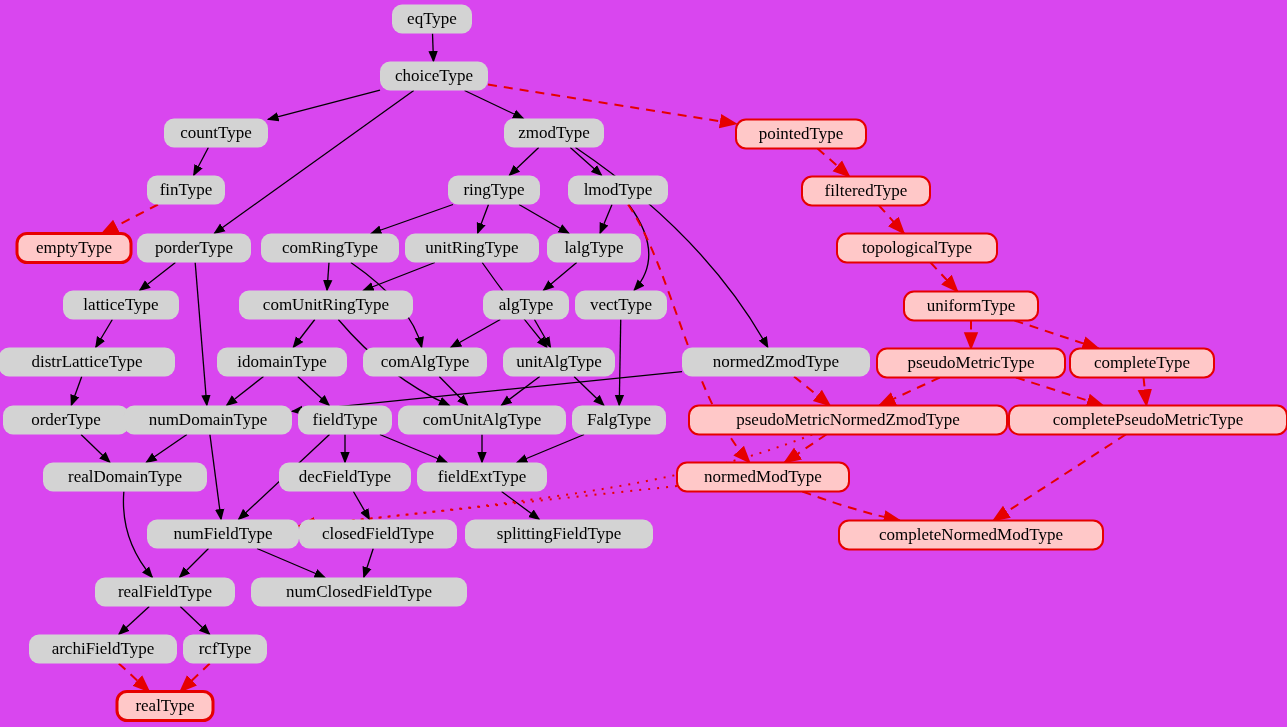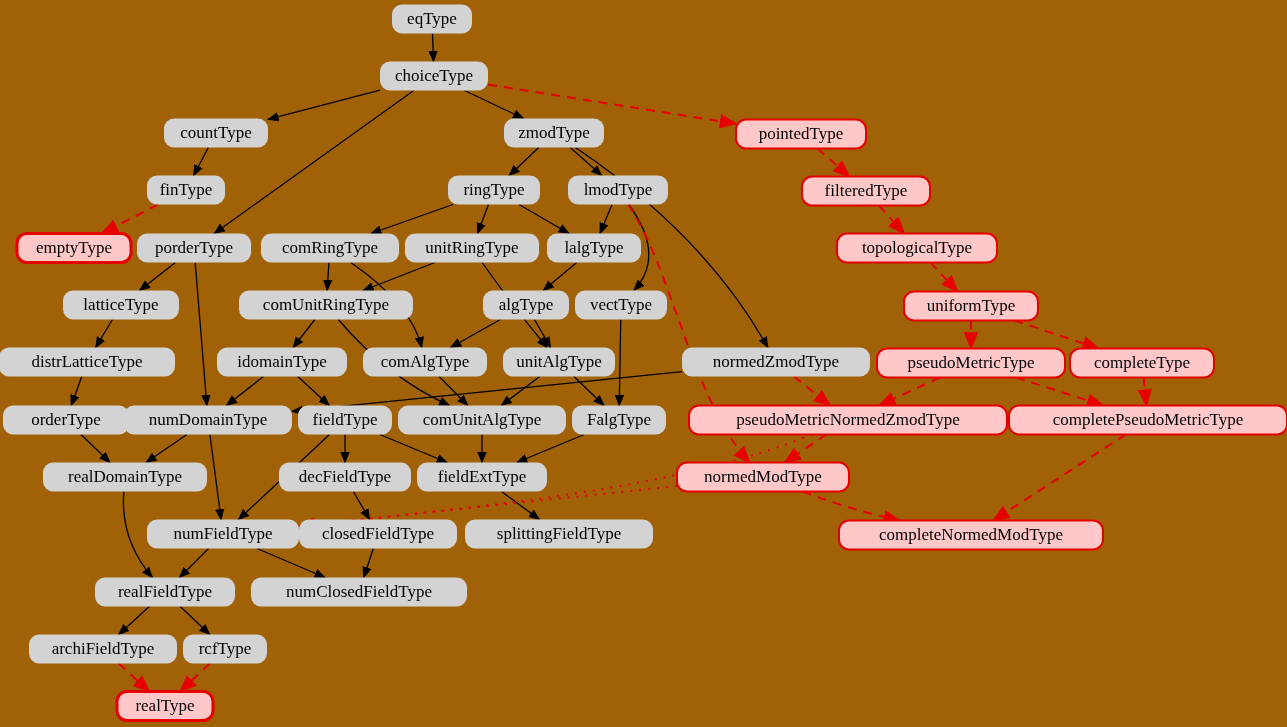--- a/index.html
+++ b/index.html
@@ -5,21 +5,21 @@
   html, body {
     margin: 0;
     padding: 0;
     background: #fdfdfd;
     font-family: "Liberation Serif", "DejaVu Serif", serif;
   }
   #canvas {
     position: relative;
     width: 1287px;
     height: 727px;
-    background: #a16207;
+    background: #d946ef;
     overflow: hidden;
   }
   svg { display: block; }
   .node-label {
     font-family: "Liberation Serif", "DejaVu Serif", serif;
     font-size: 17px;
     fill: #000000;
     text-anchor: middle;
     dominant-baseline: middle;
   }

